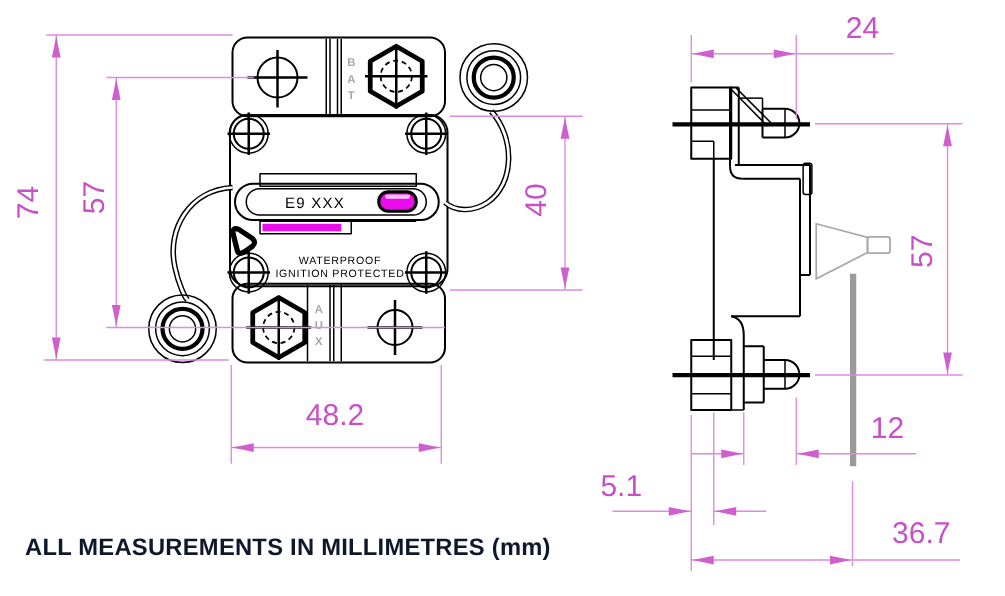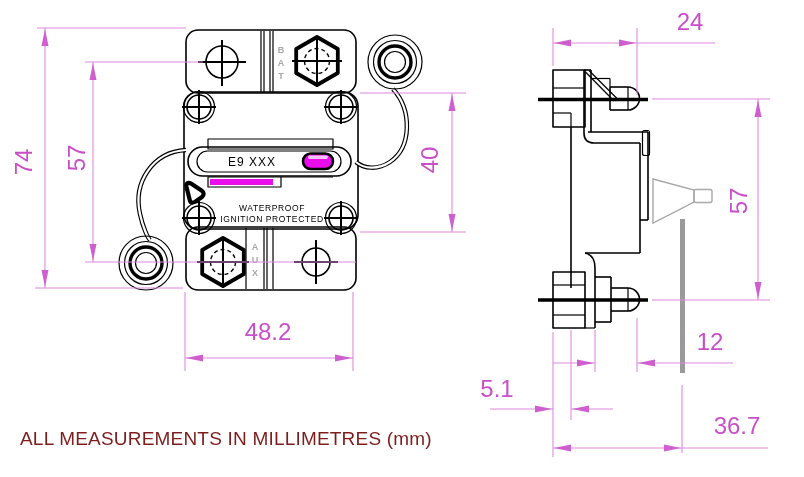--- a/index.html
+++ b/index.html
@@ -12,21 +12,21 @@
   .kthick{stroke:#000;fill:none;stroke-width:3.4;}
   .hx   {stroke:#000;fill:none;stroke-width:3.8;stroke-linejoin:round;}
   .dash {stroke:#000;fill:none;stroke-width:1.4;stroke-dasharray:4 3;}
   .gray {stroke:#a8a8a8;fill:none;stroke-width:1.4;}
   .dim  {stroke:#de8ade;fill:none;stroke-width:1.1;}
   .arw  {fill:#cf5fcf;stroke:none;}
   .dimtext{fill:#c94fc9;font-size:24px;text-anchor:middle;}
   .ptext{fill:#000;text-anchor:middle;}
   .gtext{fill:#a8a8a8;font-size:9px;font-weight:bold;text-anchor:middle;}
   .caption{position:absolute;left:20px;top:428px;width:480px;
-           font-size:19px;font-weight:normal;color:#7f1d1d;letter-spacing:.2px;}
+           font-size:19px;font-weight:bold;color:#0f172a;letter-spacing:.2px;}
 </style>
 </head>
 <body>
 
 <div class="stage">
 <svg width="804" height="477" viewBox="0 0 804 477">
 
   <g>
 
     <g>

